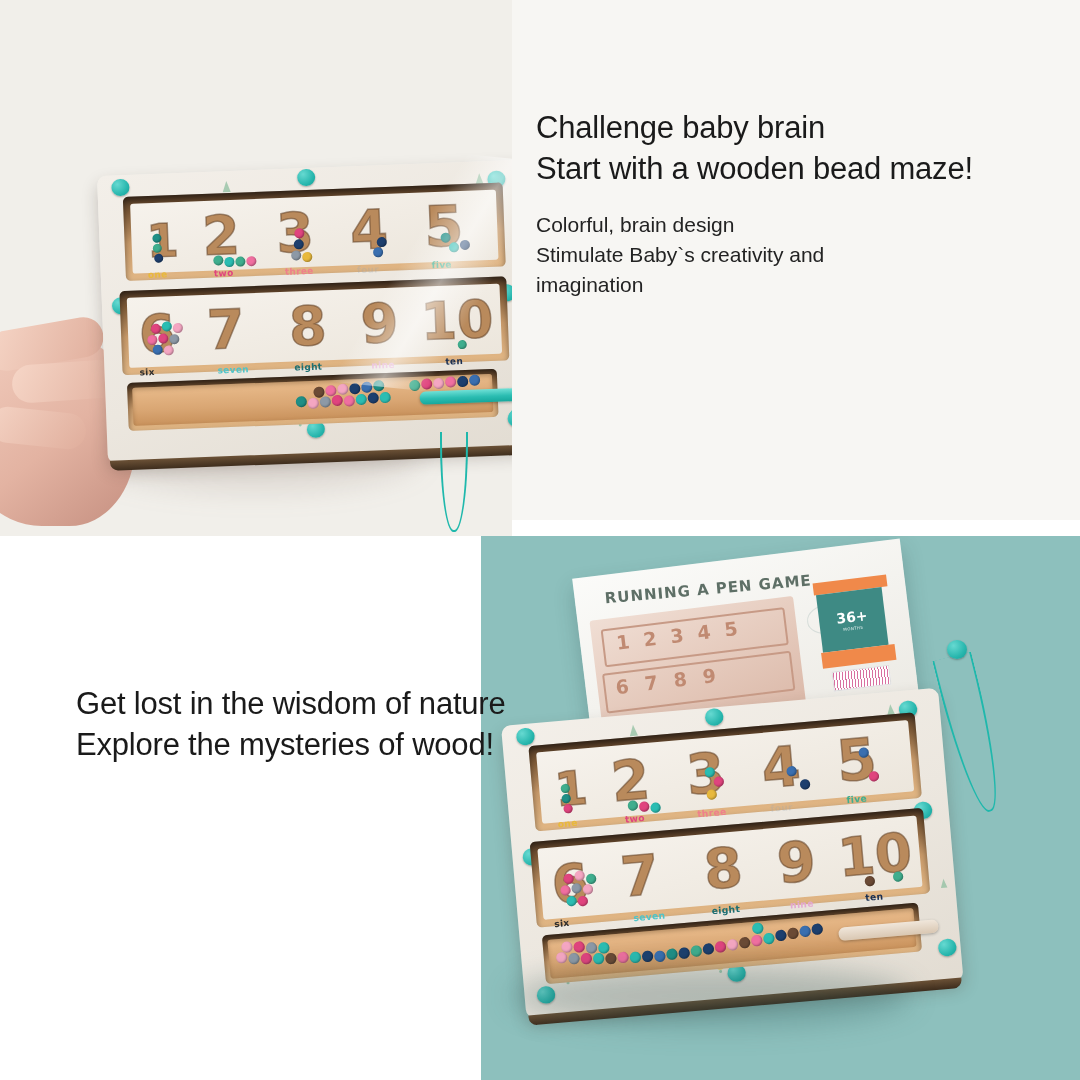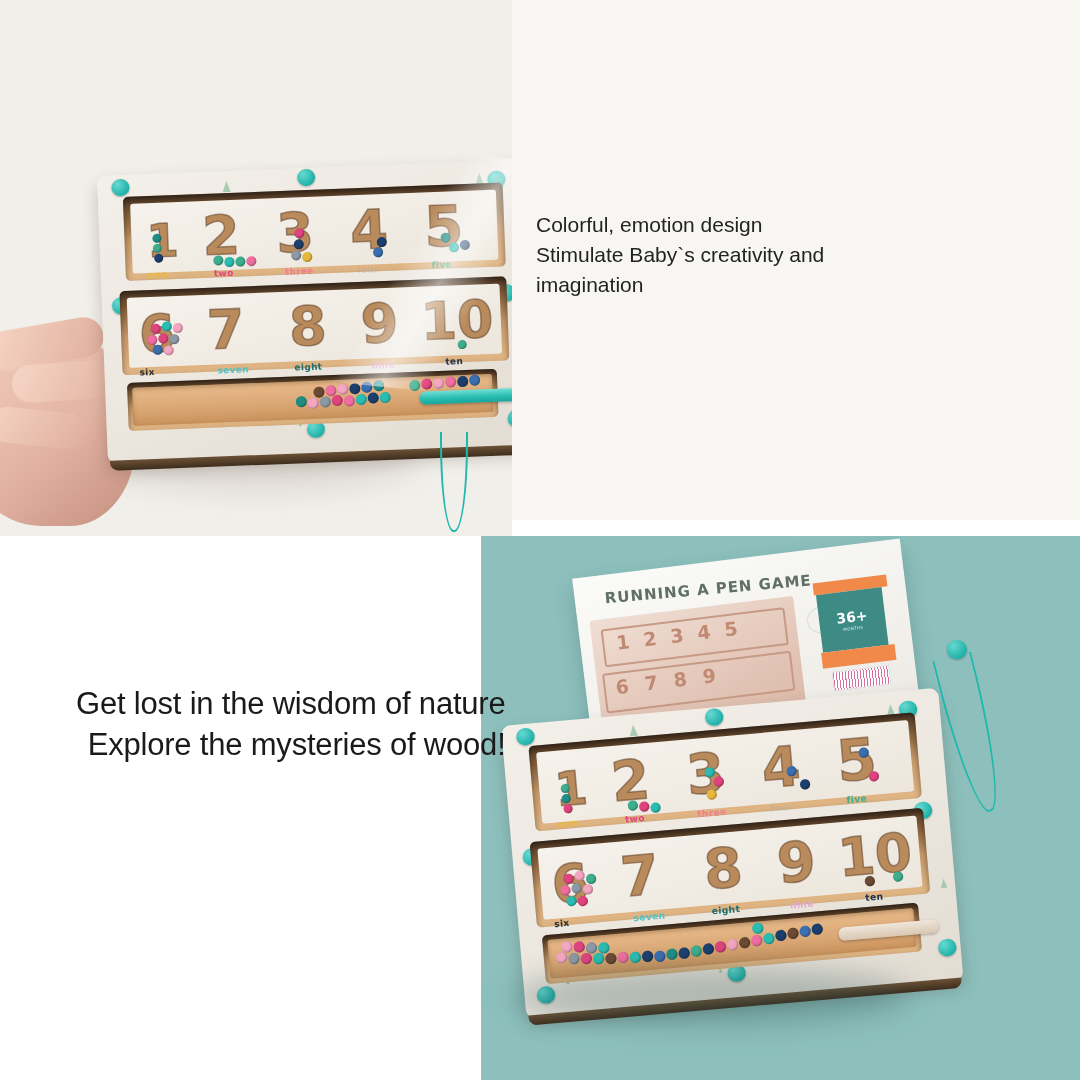--- a/index.html
+++ b/index.html
@@ -336,21 +336,23 @@
           <div class="pen" style="left:314px;top:228px;width:100px;height:13px;"></div>
           <div class="pen-knob" style="left:402px;top:248px;width:20px;height:19px;"></div>
 
           <div class="glare" style="left:240px;top:-10px;width:210px;height:240px;transform:rotate(8deg);"></div>
         </div>
       </div>
 
       <div class="cord" style="left:440px;top:432px;width:28px;height:100px;"></div>
     </div>
 
-    <p class="subcopy" id="top-subcopy">Colorful, emotion design
+    <h2 class="headline" id="top-headline">Challenge baby brain
+Start with a wooden bead maze!</h2>
+    <p class="subcopy" id="top-subcopy">Colorful, brain design
 Stimulate Baby`s creativity and
 imagination</p>
   </section>
 
   <section class="bottom-section">
     <div class="bottom-white"></div>
 
     <div class="bottom-teal">
 
       <div class="package" style="left:100px;top:22px;width:330px;height:165px;transform:rotate(-7deg);">
@@ -483,17 +485,17 @@
           <div class="pen" style="left:312px;top:226px;width:98px;height:13px;background:linear-gradient(#f0e6da,#d9c7b2);"></div>
         </div>
       </div>
 
       <div class="cord" style="left:470px;top:118px;width:40px;height:160px;transform:rotate(-14deg);"></div>
       <div class="peg" style="left:466px;top:104px;width:20px;height:19px;"></div>
 
       <div class="shadow-soft" style="left:30px;top:430px;width:400px;height:60px;background:rgba(40,80,78,.28);"></div>
     </div>
 
-    <h2 class="headline" id="bot-headline" style="top:147px;left:76px;text-align:right;">Get lost in the wisdom of nature
+    <h2 class="headline" id="bot-headline" style="top:147px;left:76px;">Get lost in the wisdom of nature
 Explore the mysteries of wood!</h2>
   </section>
 
 </div>
 
 </body></html>

